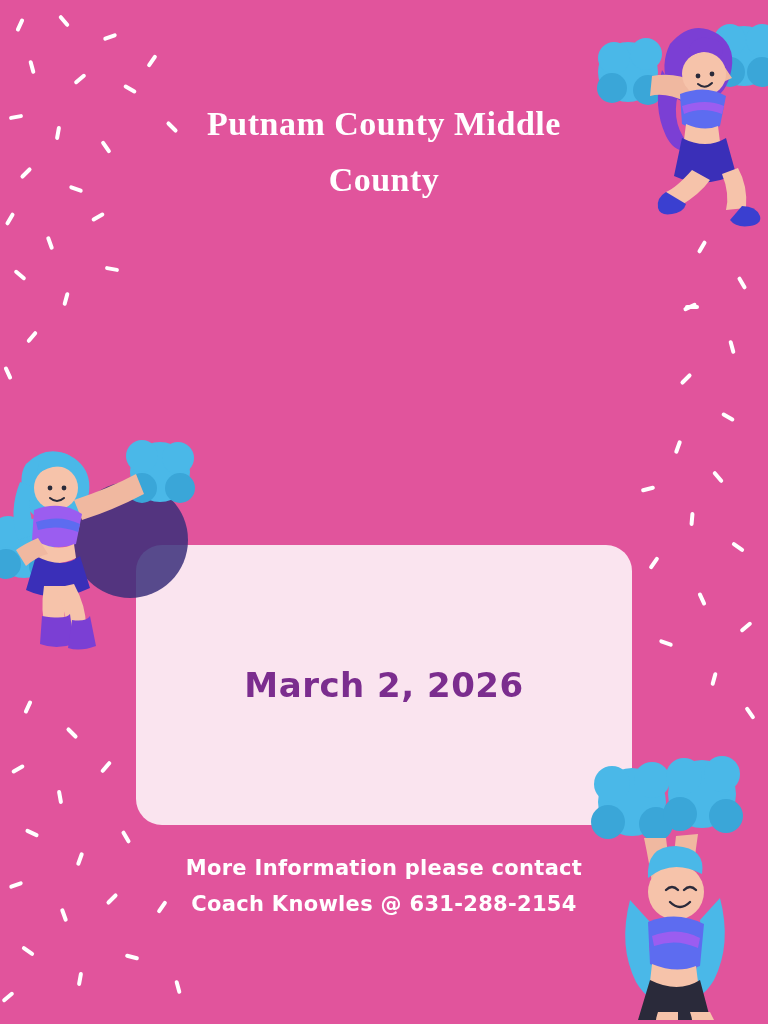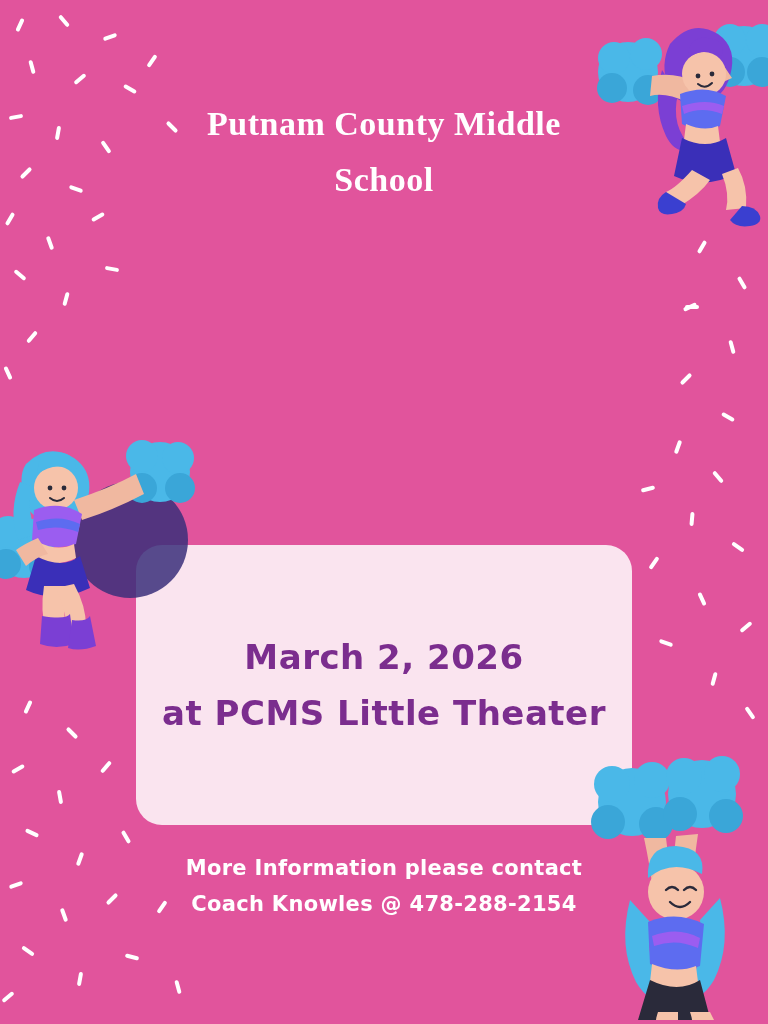--- a/index.html
+++ b/index.html
@@ -180,32 +180,31 @@
     <div class="dash" style="left:26px;  top:944px; transform:rotate(-55deg);"></div>
     <div class="dash" style="left:78px;  top:972px; transform:rotate(10deg);"></div>
     <div class="dash" style="left:130px; top:950px; transform:rotate(-75deg);"></div>
     <div class="dash" style="left:160px; top:900px; transform:rotate(35deg);"></div>
     <div class="dash" style="left:176px; top:980px; transform:rotate(-15deg);"></div>
     <div class="dash" style="left:6px;   top:990px; transform:rotate(50deg);"></div>
   </div>
 
   <div class="school-name">
     <div>Putnam County Middle</div>
-    <div>School</div>
+    <div>County</div>
   </div>
 
 
   <div class="details-card">
     <div class="details-line">March 2, 2026</div>
-    <div class="details-line">at PCMS Little Theater</div>
   </div>
 
   <div class="footer">
     <div class="footer-line">More Information please contact</div>
-    <div class="footer-line">Coach Knowles @ 478-288-2154</div>
+    <div class="footer-line">Coach Knowles @ 631-288-2154</div>
   </div>
 
   <div class="cheer cheer-tr">
     <svg width="200" height="220" viewBox="0 0 200 220" xmlns="http://www.w3.org/2000/svg">
 
       <circle cx="36" cy="62" r="30" fill="#4ab8e8"></circle>
       <circle cx="22" cy="48" r="16" fill="#4ab8e8"></circle>
       <circle cx="54" cy="44" r="16" fill="#4ab8e8"></circle>
       <circle cx="20" cy="78" r="15" fill="#3aa6d8"></circle>
       <circle cx="56" cy="80" r="15" fill="#3aa6d8"></circle>

